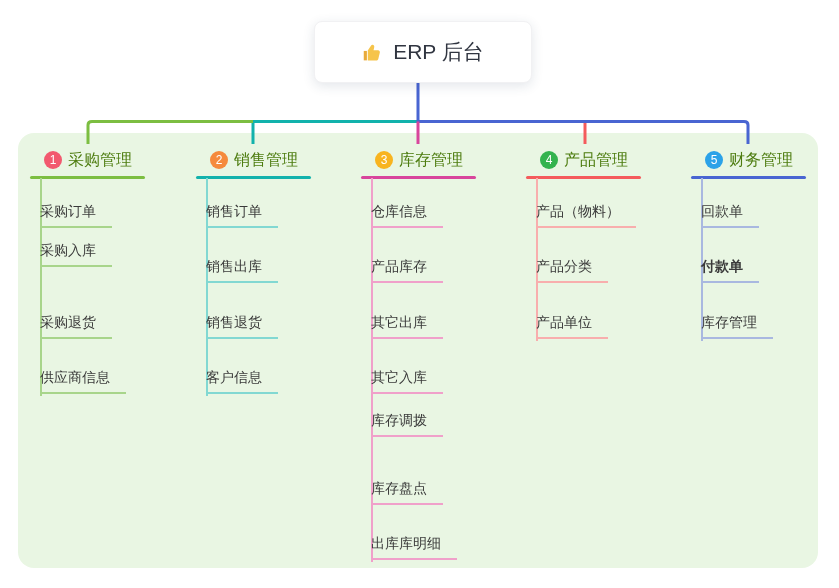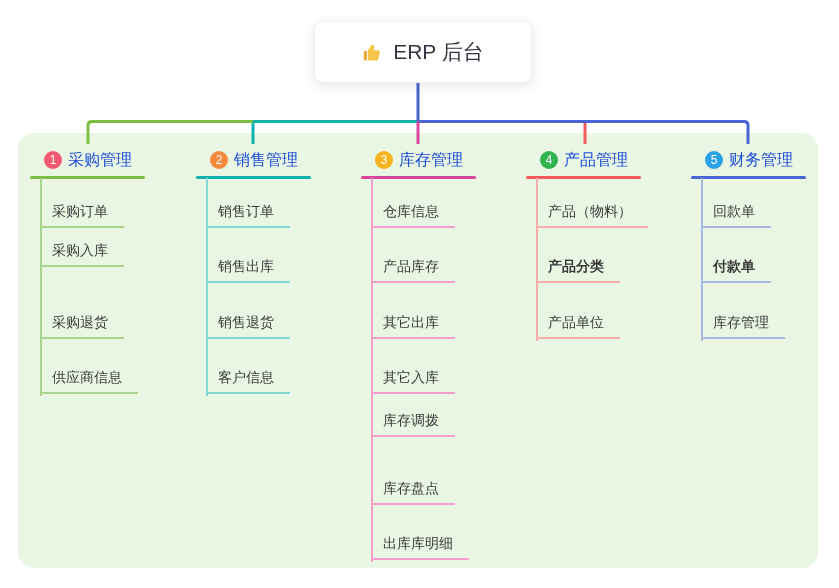--- a/index.html
+++ b/index.html
@@ -20,26 +20,26 @@
     box-shadow:0 3px 12px rgba(40,60,90,.13);
     display:flex; align-items:center; justify-content:center; gap:10px;
     font-size:21px; color:#303540; cursor:default; }
   #root-node .thumb { display:flex; align-items:center; }
 
   
   .branch { position:absolute; top:145px; width:130px; }
   .b-header { display:flex; align-items:center; height:30px; padding-left:14px; gap:6px; }
   .badge { width:18px; height:18px; border-radius:50%; background:var(--badge);
     color:#fff; font-size:12px; line-height:18px; text-align:center; flex:0 0 18px; }
-  .b-label { font-size:16px; color:#1d4ed8; white-space:nowrap; }
+  .b-label { font-size:16px; color:#4d7c0f; white-space:nowrap; }
   .b-underline { position:absolute; left:0; top:31px; width:115px; height:3px;
     background:var(--c); border-radius:2px; }
   .vline { position:absolute; left:10px; top:33px; width:2px; background:var(--light); }
   .child { position:absolute; left:10px; height:25px; display:flex; align-items:flex-end;
-    padding:0 16px 5px 12px; border-bottom:2px solid var(--light);
+    padding:0 16px 5px 0; border-bottom:2px solid var(--light);
     font-size:14px; color:#3a3a3a; white-space:nowrap; }
 </style>
 </head>
 <body>
 
 <div id="stage">
 
   <div id="canvas-bg" style="background: rgb(233, 246, 227);"></div>
 
   <svg id="connectors" viewBox="0 0 839 588" fill="none" stroke-width="3" stroke-linejoin="round">
@@ -110,21 +110,21 @@
 
   <div class="branch" id="branch-3" style="left: 526px; --c: #f45b5c; --light: #f8aead; --badge: #33b34e;">
     <div class="b-header">
       <span class="badge">4</span>
       <span class="b-label">产品管理</span>
     </div>
     <div class="b-underline"></div>
     <div class="vline" style="height: 163px;"></div>
     <div class="children">
         <div class="child" style="top: 58px;">产品（物料）</div>
-        <div class="child" style="top: 113px; font-weight: bold;">产品分类</div>
+        <div class="child" style="top: 113px;">产品分类</div>
         <div class="child" style="top: 169px;">产品单位</div>
       </div>
   </div>
 
   <div class="branch" id="branch-4" style="left: 691px; --c: #4965d2; --light: #a9b8e0; --badge: #2ba2e8;">
     <div class="b-header">
       <span class="badge">5</span>
       <span class="b-label">财务管理</span>
     </div>
     <div class="b-underline"></div>

